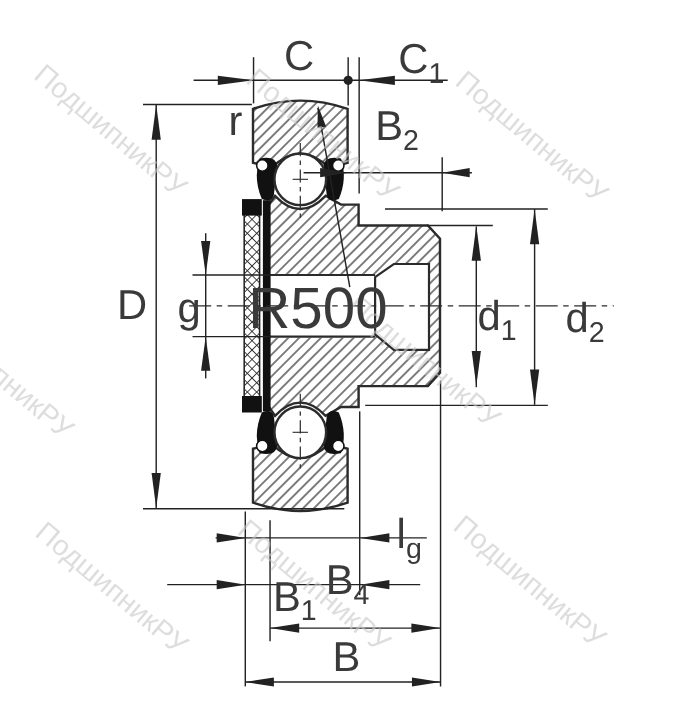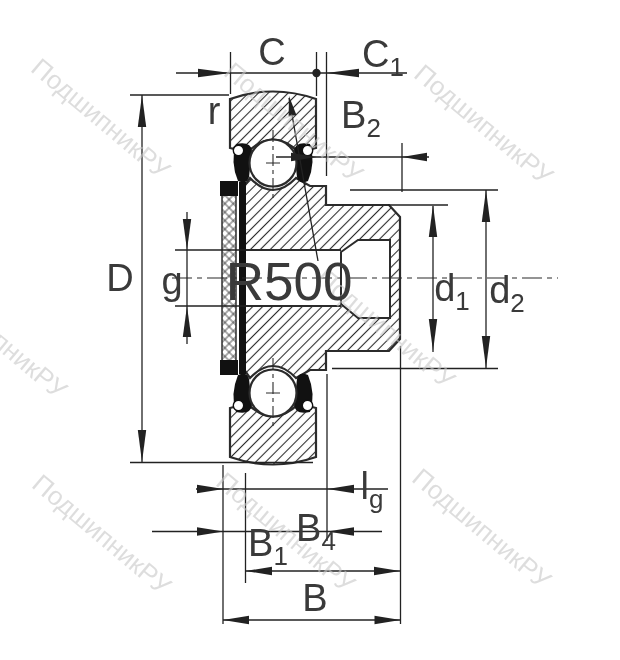--- a/index.html
+++ b/index.html
@@ -176,19 +176,19 @@
   <span class="wm" style="left:426px;top:462px">ПодшипникРУ</span>
 
   <span class="lbl" style="left:272px;top:52px"><span>C</span><sub></sub></span>
   <span class="lbl" style="left:383px;top:54px"><span>C</span><sub>1</sub></span>
   <span class="lbl" style="left:214px;top:111px"><span>r</span><sub></sub></span>
   <span class="lbl" style="left:361px;top:115px"><span>B</span><sub>2</sub></span>
   <span class="lbl" style="left:120px;top:278px"><span>D</span><sub></sub></span>
   <span class="lbl" style="left:172px;top:281px"><span>g</span><sub></sub></span>
   <span class="lbl r500" style="left:289px;top:281px">R500</span>
   <span class="lbl" style="left:452px;top:288px"><span>d</span><sub>1</sub></span>
-  <span class="lbl" style="left:507px;top:290px"><span>d</span><sub>2</sub></span>
+  <span class="lbl" style="left:532px;top:290px"><span>d</span><sub>2</sub></span>
   <span class="lbl" style="left:372px;top:486px"><span>l</span><sub>g</sub></span>
   <span class="lbl" style="left:268px;top:543px"><span>B</span><sub>1</sub></span>
   <span class="lbl" style="left:316px;top:528px"><span>B</span><sub>4</sub></span>
   <span class="lbl" style="left:315px;top:598px"><span>B</span><sub></sub></span>
 
 </div>
 
 </body></html>

